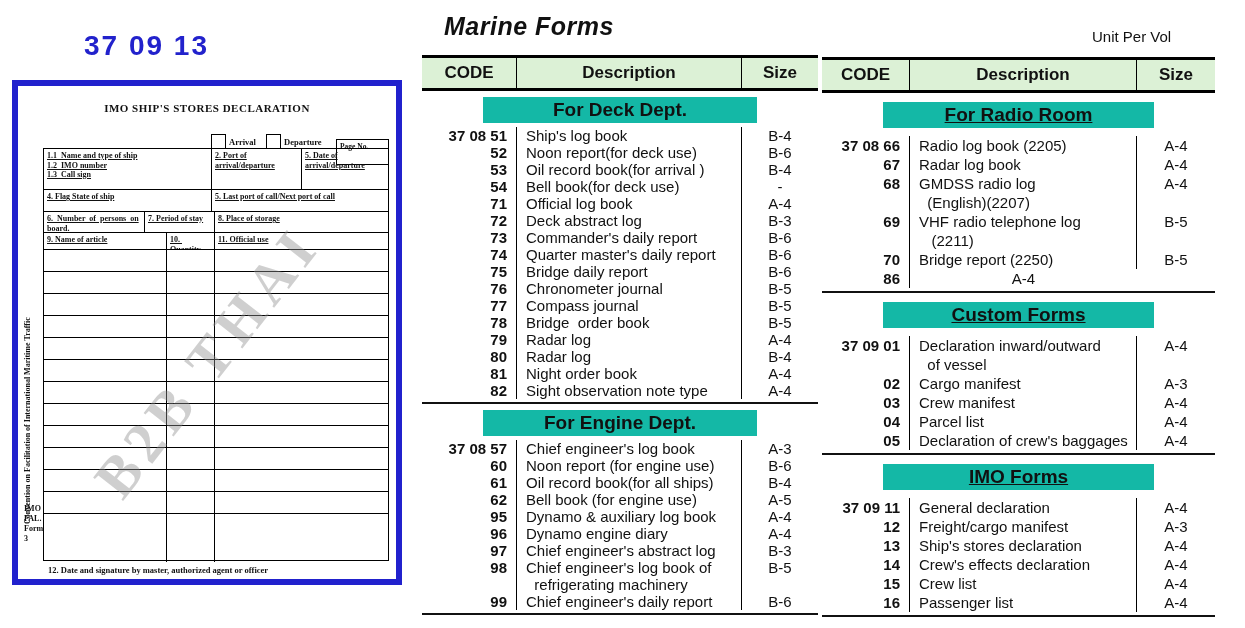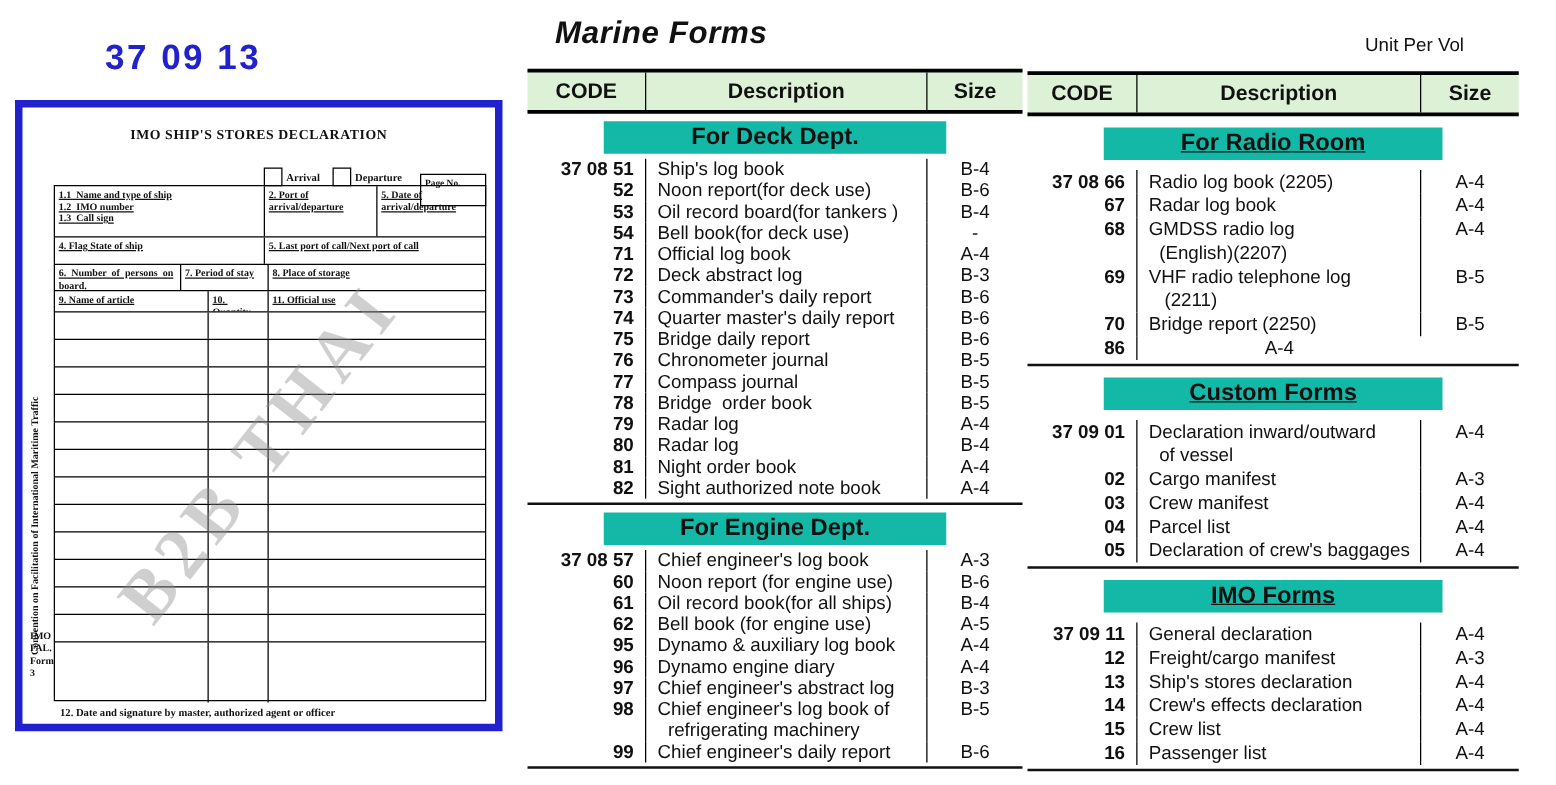--- a/index.html
+++ b/index.html
@@ -239,21 +239,21 @@
   <div class="tbody">
       <div class="section-band">For Deck Dept.</div>
       <div class="rows">
         <div class="cell code">37 08 51</div>
         <div class="cell desc">Ship's log book</div>
         <div class="cell size">B-4</div>
         <div class="cell code">52</div>
         <div class="cell desc">Noon report(for deck use)</div>
         <div class="cell size">B-6</div>
         <div class="cell code">53</div>
-        <div class="cell desc">Oil record board(for tankers )</div>
+        <div class="cell desc">Oil record book(for arrival )</div>
         <div class="cell size">B-4</div>
         <div class="cell code">54</div>
         <div class="cell desc">Bell book(for deck use)</div>
         <div class="cell size">-</div>
         <div class="cell code">71</div>
         <div class="cell desc">Official log book</div>
         <div class="cell size">A-4</div>
         <div class="cell code">72</div>
         <div class="cell desc">Deck abstract log</div>
         <div class="cell size">B-3</div>
@@ -278,21 +278,21 @@
         <div class="cell code">79</div>
         <div class="cell desc">Radar log</div>
         <div class="cell size">A-4</div>
         <div class="cell code">80</div>
         <div class="cell desc">Radar log</div>
         <div class="cell size">B-4</div>
         <div class="cell code">81</div>
         <div class="cell desc">Night order book</div>
         <div class="cell size">A-4</div>
         <div class="cell code">82</div>
-        <div class="cell desc">Sight authorized note book</div>
+        <div class="cell desc">Sight observation note type</div>
         <div class="cell size">A-4</div>
       </div>
       <div class="section-hr"></div>
       <div class="section-band">For Engine Dept.</div>
       <div class="rows">
         <div class="cell code">37 08 57</div>
         <div class="cell desc">Chief engineer's log book</div>
         <div class="cell size">A-3</div>
         <div class="cell code">60</div>
         <div class="cell desc">Noon report (for engine use)</div>

